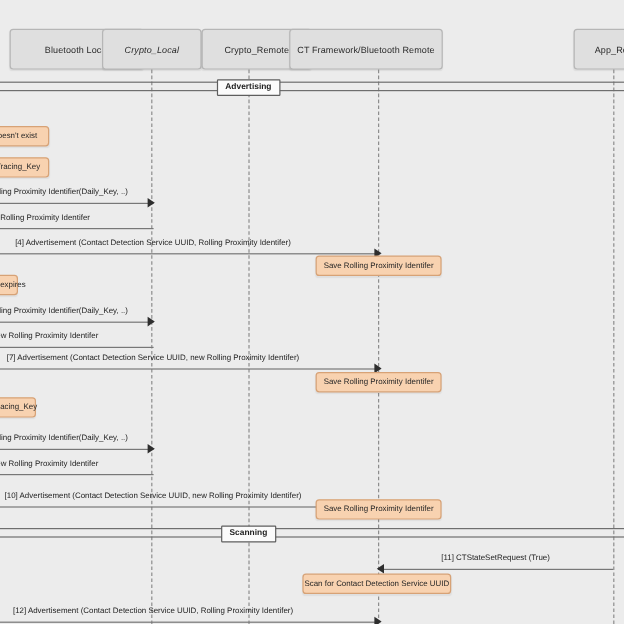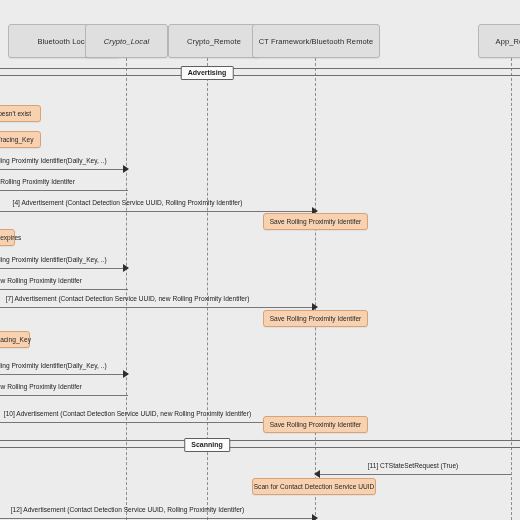--- a/index.html
+++ b/index.html
@@ -94,21 +94,21 @@
   <div id="participants-layer">
       <div class="participant" style="left: 8px; top: 24px; width: 112px;">
         <span>Bluetooth Local</span>
       </div>
       <div class="participant" style="left: 85px; top: 24px; width: 83px; font-style: italic;">
         <span>Crypto_Local</span>
       </div>
       <div class="participant" style="left: 168px; top: 24px; width: 92px;">
         <span>Crypto_Remote</span>
       </div>
-      <div class="participant" style="left: 252px; top: 24px; width: 128px;">
+      <div class="participant" style="left: 241px; top: 24px; width: 128px;">
         <span>CT Framework/Bluetooth Remote</span>
       </div>
       <div class="participant" style="left: 478px; top: 24px; width: 80px;">
         <span>App_Remote</span>
       </div>
     </div>
   <div id="lifelines-layer">
       <div class="lifeline" style="left: 126px; top: 58px; height: 462px;"></div>
       <div class="lifeline" style="left: 207px; top: 58px; height: 462px;"></div>
       <div class="lifeline" style="left: 315px; top: 58px; height: 462px;"></div>

